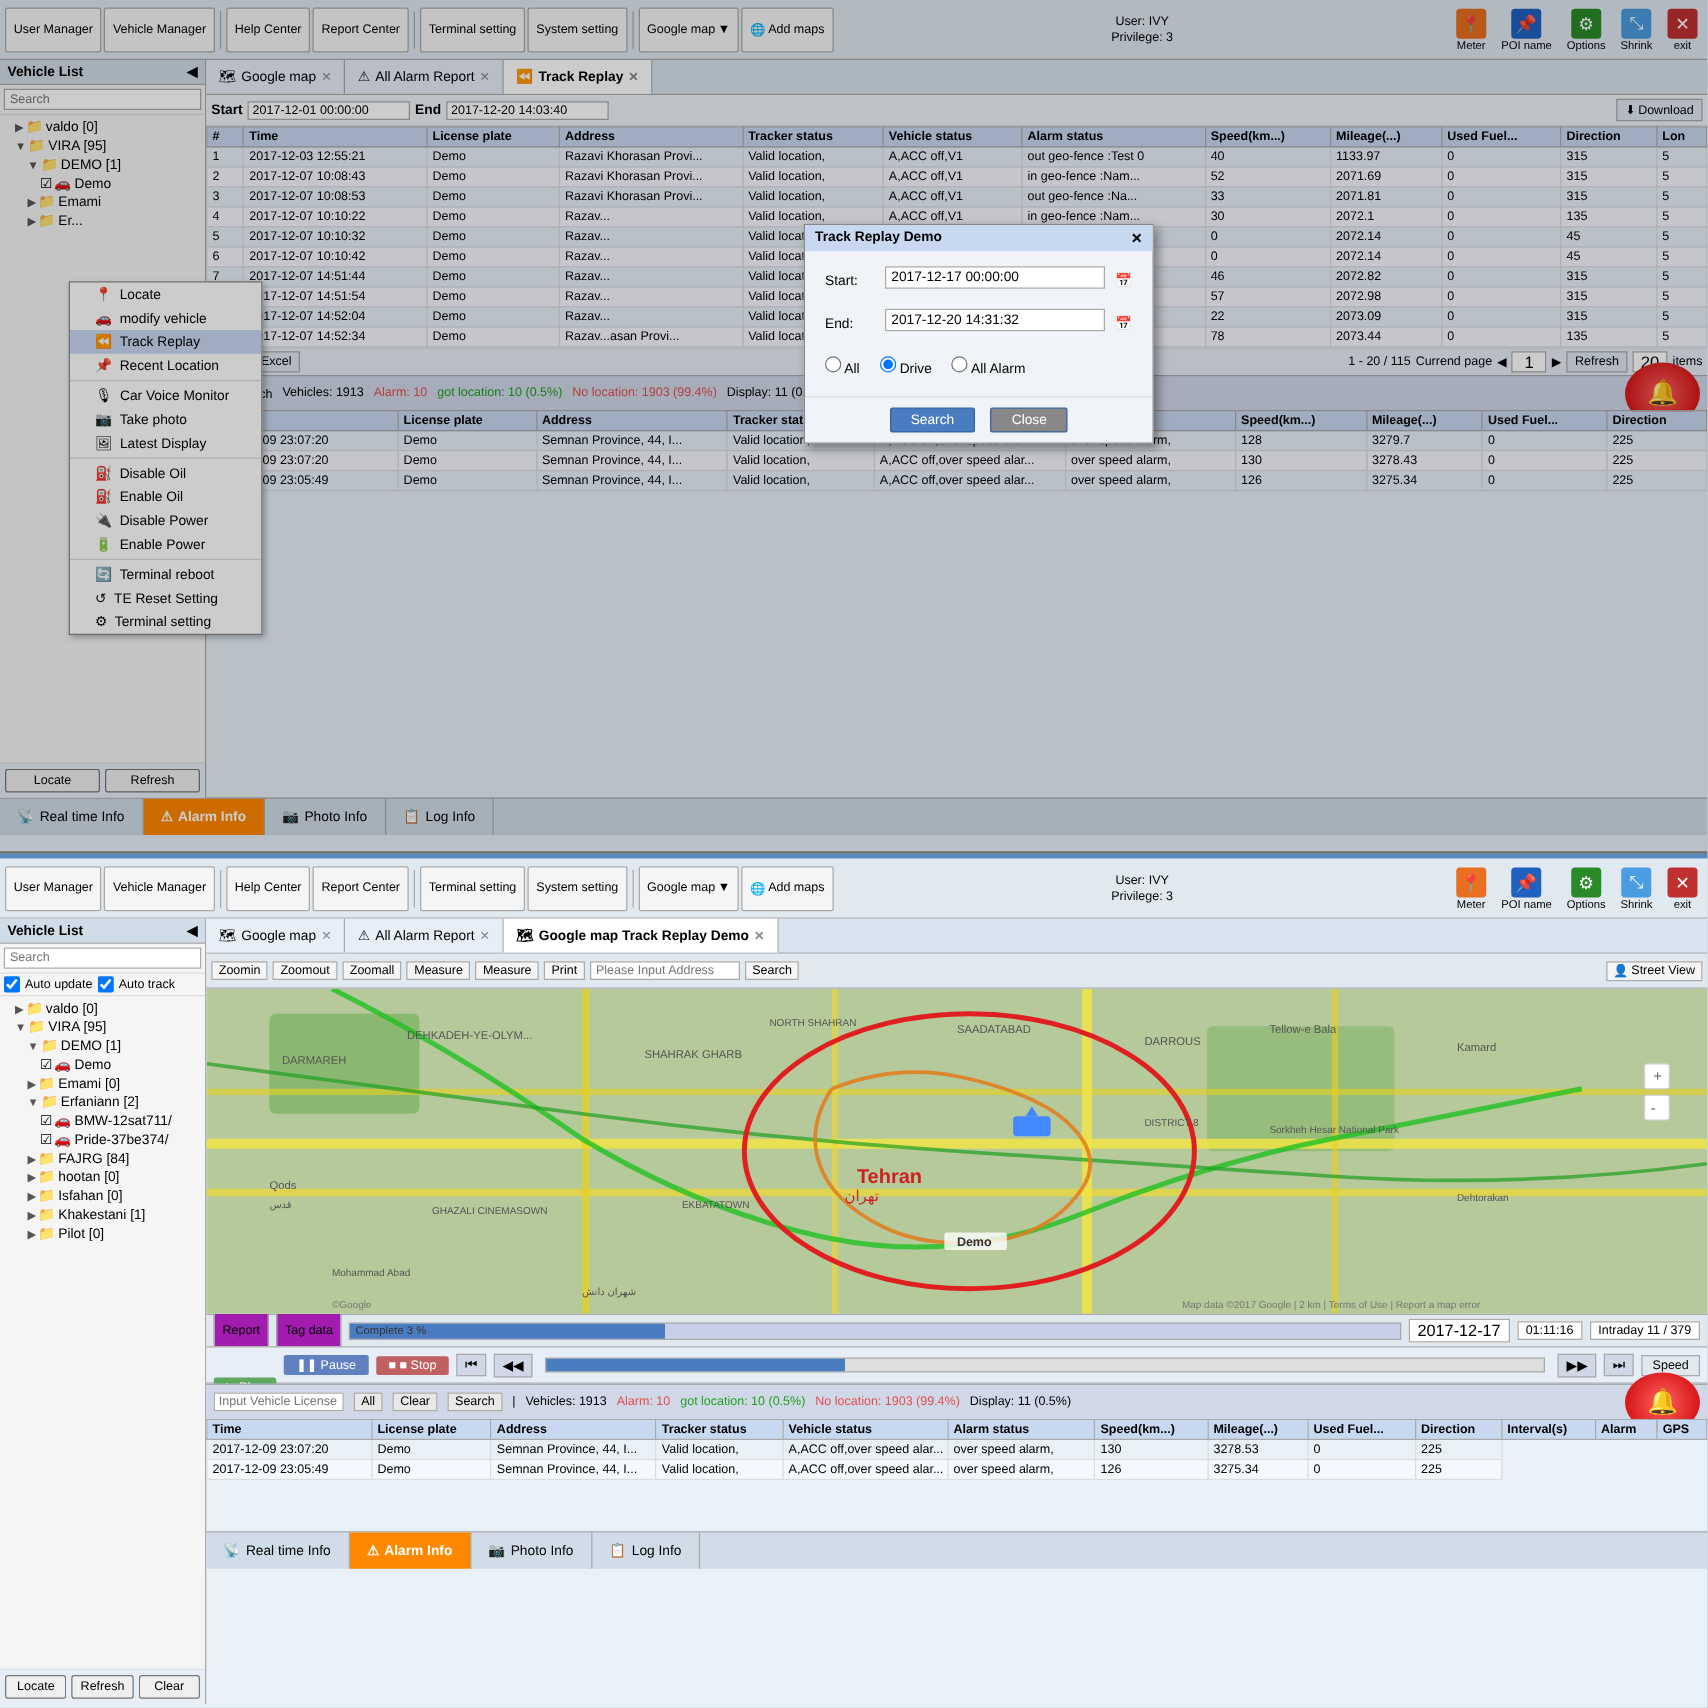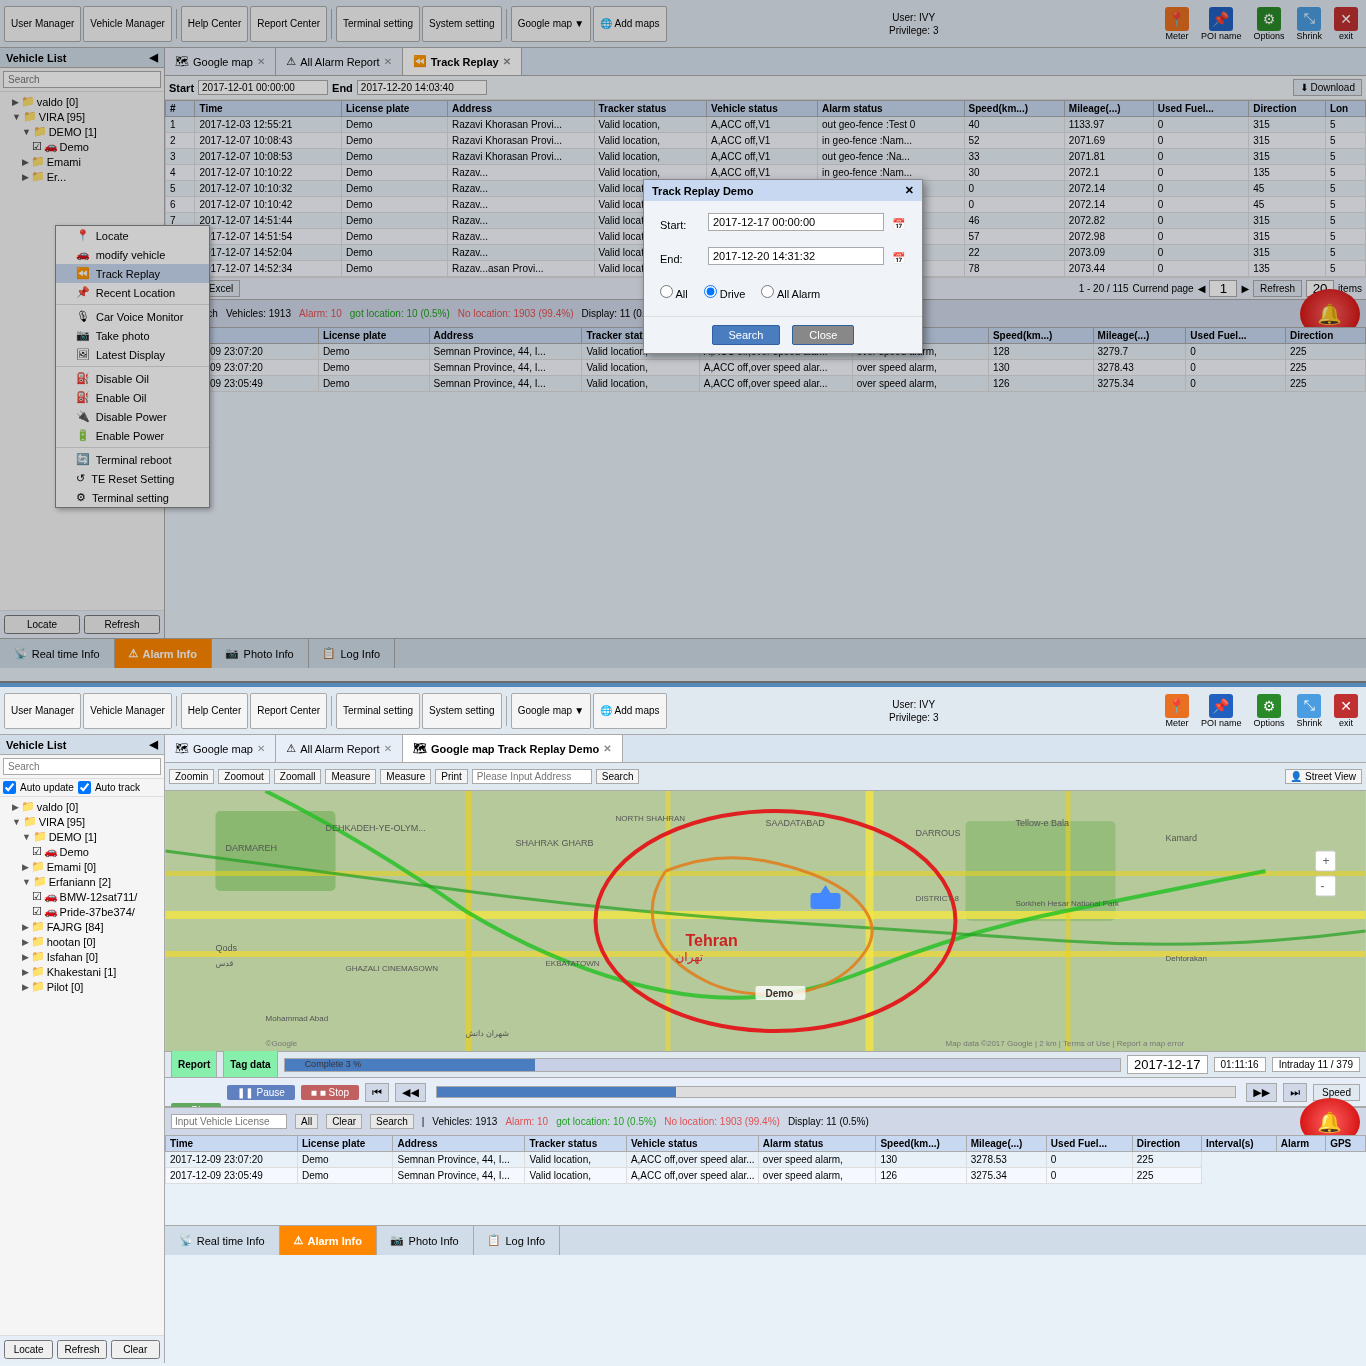--- a/index.html
+++ b/index.html
@@ -72,21 +72,21 @@
     .status-bar { background: #d0d8e8; border-top: 1px solid #aaa; padding: 2px 6px; font-size: 10px; display: flex; align-items: center; gap: 8px; height: 28px; }
 
     
     .bottom-tabs { display: flex; background: #d0dce8; border-top: 1px solid #aaa; height: 30px; }
     .btab { padding: 5px 14px; cursor: pointer; border-right: 1px solid #aaa; display: flex; align-items: center; gap: 4px; font-size: 11px; }
     .btab.active { background: #ff8800; color: white; font-weight: bold; }
 
     
     .modal-overlay { position: absolute; top: 0; left: 0; width: 100%; height: 683px; background: rgba(0,0,0,0.2); z-index: 200; display: flex; align-items: center; justify-content: center; }
     .modal { background: #f0f4f8; border: 1px solid #888; box-shadow: 3px 3px 8px rgba(0,0,0,0.4); width: 280px; padding: 0; }
-    .modal-header { background: #c8d8f0; padding: 4px 8px; font-weight: bold; display: flex; justify-content: space-between; align-items: center; }
+    .modal-header { background: #c8d8f0; padding: 4px 8px; font-weight: bold; display: flex; justify-content: space-between; }
     .modal-body { padding: 12px 16px; }
     .modal-row { display: flex; align-items: flex-end; gap: 8px; margin-bottom: 16px; }
     .modal-label { font-size: 11px; width: 40px; }
     .modal-input { border: 1px solid #aaa; padding: 2px 4px; font-size: 11px; flex: 1; }
     .modal-radio-row { display: flex; align-items: center; gap: 16px; padding: 4px 0; }
     .modal-footer { display: flex; justify-content: center; gap: 12px; padding: 8px; border-top: 1px solid #ddd; }
     .modal-btn { padding: 3px 16px; background: #4a7cc0; color: white; border: 1px solid #3060a0; cursor: pointer; font-size: 11px; border-radius: 2px; }
 
     
     .bottom-section { height: 683px; background: #e8f0f8; }
@@ -104,21 +104,21 @@
     .progress-fill { height: 100%; background: #4a7cc0; width: 30%; }
     .speed-btn { padding: 2px 8px; background: #e0e8f0; border: 1px solid #aaa; cursor: pointer; font-size: 10px; margin-left: auto; }
 
     
     .map-toolbar { background: #e0e8f0; border-bottom: 1px solid #aaa; padding: 2px 4px; display: flex; align-items: center; gap: 4px; height: 28px; }
     .map-tb-btn { background: #f5f5f5; border: 1px solid #aaa; padding: 1px 5px; cursor: pointer; font-size: 10px; display: flex; align-items: center; gap: 2px; }
     .map-address-input { border: 1px solid #aaa; padding: 1px 4px; font-size: 10px; width: 120px; color: #aaa; }
 
     
     .report-bar { background: #e0e8f0; border-top: 1px solid #aaa; padding: 2px 6px; display: flex; align-items: center; gap: 6px; height: 26px; }
-    .report-btn { background: #86efac; border: 1px solid #aaa; padding: 8px 6px; cursor: pointer; font-size: 10px; font-weight: bold; }
+    .report-btn { background: #a21caf; border: 1px solid #aaa; padding: 8px 6px; cursor: pointer; font-size: 10px; }
     .date-pill { background: white; border: 1px solid #aaa; padding: 1px 6px; font-size: 13px; }
     .time-pill { background: white; border: 1px solid #aaa; padding: 1px 6px; font-size: 10px; }
     .intraday-pill { background: white; border: 1px solid #aaa; padding: 1px 6px; font-size: 10px; }
 
     
     .map-svg { position: absolute; top: 0; left: 0; width: 100%; height: 100%; }
 
     .section-divider { height: 4px; background: #5588bb; }
   </style>
 </head>
@@ -865,21 +865,21 @@
           <rect x="1150" y="85" width="20" height="20" fill="white" stroke="#ccc" rx="2"></rect>
           <text x="1155" y="99" font-size="12" fill="#666">-</text>
         </svg>
       </div>
 
       <div class="report-bar">
         <button class="report-btn">Report</button>
         <button class="report-btn">Tag data</button>
         <div style="flex:1; background:#c8d0e8; height:14px; border:1px solid #aaa; position:relative;">
           <div style="width:30%; height:100%; background:#4a7cc0;"></div>
-          <span style="position:absolute; left:4px; top:0; font-size:9px; color:#333;margin-left:16px;">Complete 3 %</span>
+          <span style="position:absolute; left:4px; top:0; font-size:9px; color:#333;">Complete 3 %</span>
         </div>
         <span class="date-pill">2017-12-17</span>
         <span class="time-pill">01:11:16</span>
         <span class="intraday-pill">Intraday 11 / 379</span>
       </div>
 
       <div class="playback-bar">
         <button class="play-btn">
           <span>▶</span>
           <span> Play</span>
@@ -896,21 +896,21 @@
         <button class="nav-btn">◀◀</button>
         <div class="progress-bar">
           <div class="progress-fill"></div>
         </div>
         <button class="nav-btn">▶▶</button>
         <button class="nav-btn">⏭</button>
         <button class="speed-btn">Speed</button>
       </div>
 
       <div class="status-bar">
-        <input type="text" style="width: 116px; border: 1px solid rgb(170, 170, 170); padding: 1px 3px; font-size: 10px;" placeholder="Input Vehicle License">
+        <input type="text" style="width: 104px; border: 1px solid rgb(170, 170, 170); padding: 1px 3px; font-size: 10px;" placeholder="Input Vehicle License">
         <button style="padding:1px 5px; font-size:10px; background:#e8e8e8; border:1px solid #aaa; cursor:pointer;">All</button>
         <button style="padding:1px 5px; font-size:10px; background:#e8e8e8; border:1px solid #aaa; cursor:pointer;">Clear</button>
         <button style="padding:1px 5px; font-size:10px; background:#e8e8e8; border:1px solid #aaa; cursor:pointer;">Search</button>
         <span>|</span>
         <span>Vehicles: 1913</span>
         <span style="color:#e05050;">Alarm: 10</span>
         <span style="color:#20a020;">got location: 10 (0.5%)</span>
         <span style="color:#e05050;">No location: 1903 (99.4%)</span>
         <span>Display: 11 (0.5%)</span>
         <div style="flex:1"></div>

